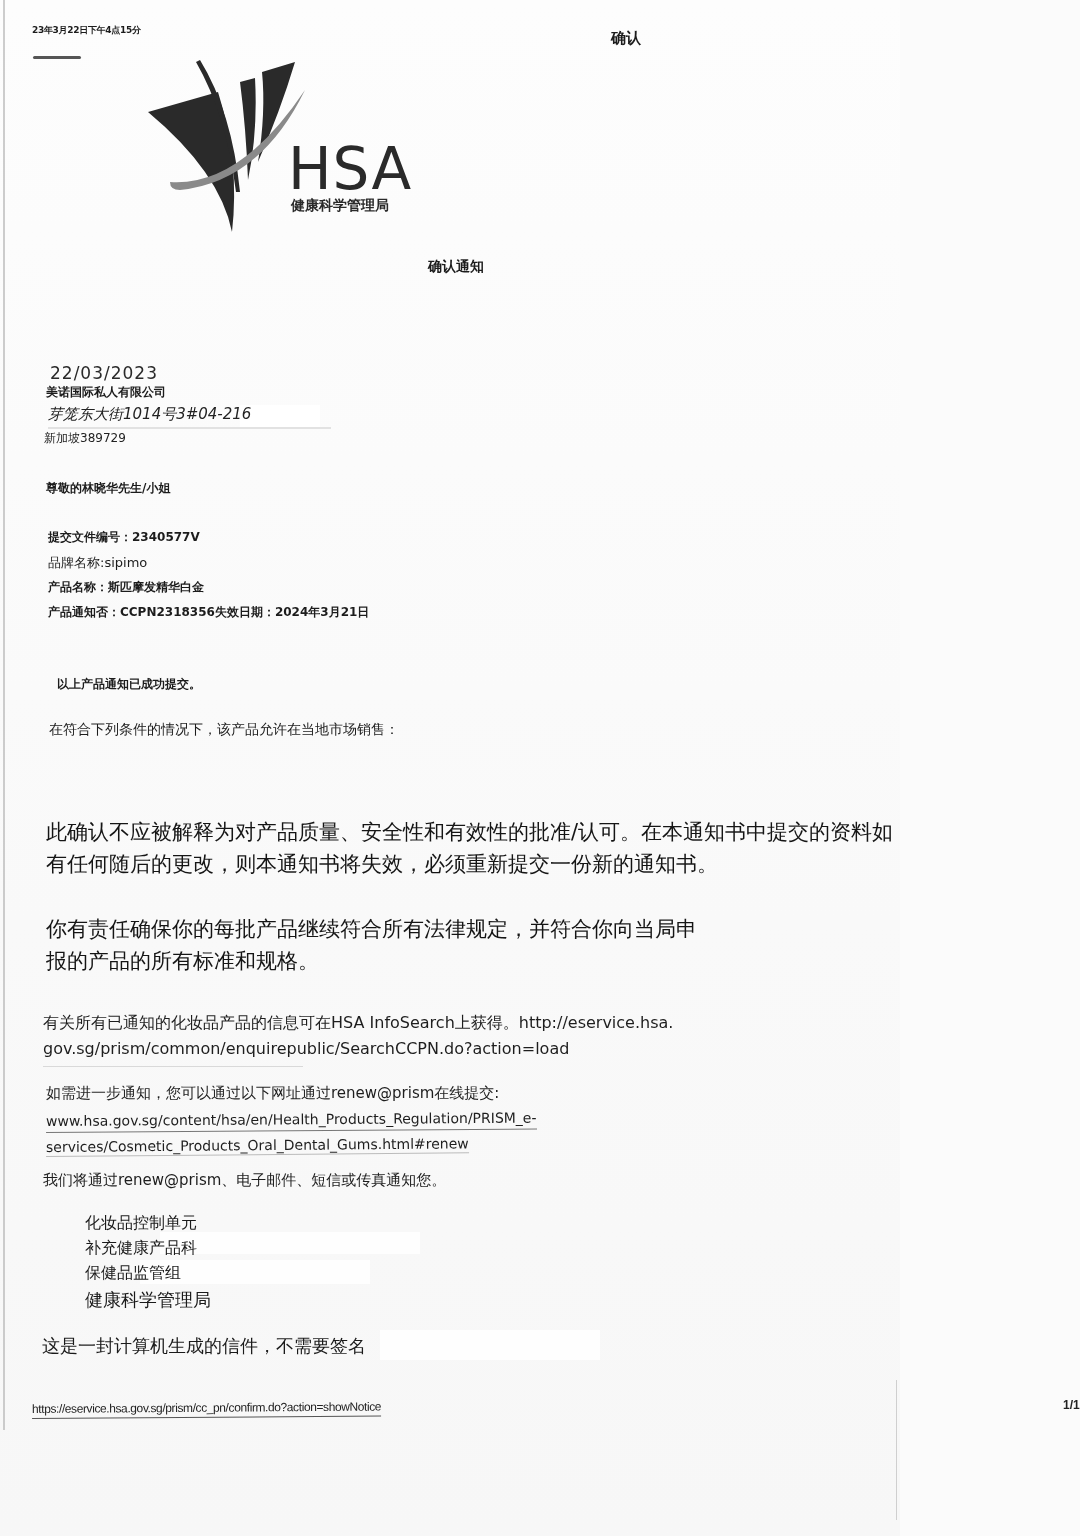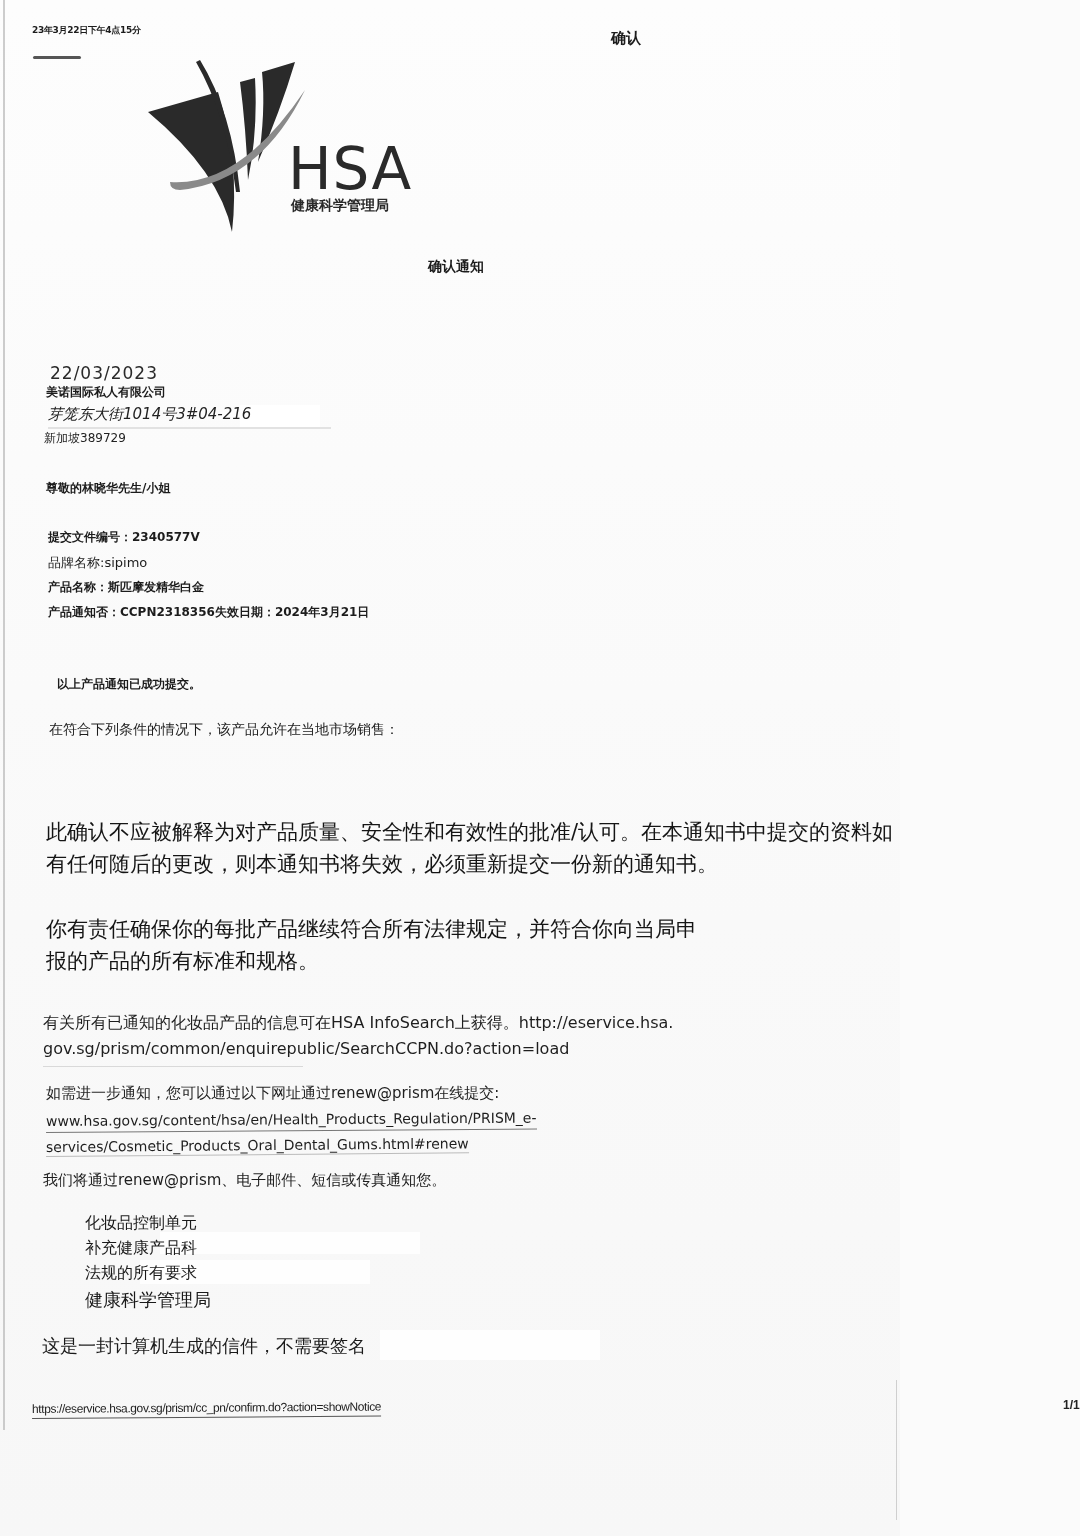--- a/index.html
+++ b/index.html
@@ -198,19 +198,19 @@
 gov.sg/prism/common/enquirepublic/SearchCCPN.do?action=load</div>
   <div class="infosearch-underline"></div>
 
   <div class="abs further">如需进一步通知，您可以通过以下网址通过renew@prism在线提交:</div>
   <div class="url-line url-1">www.hsa.gov.sg/content/hsa/en/Health_Products_Regulation/PRISM_e-</div>
   <div class="url-line url-2">services/Cosmetic_Products_Oral_Dental_Gums.html#renew</div>
   <div class="abs notify">我们将通过renew@prism、电子邮件、短信或传真通知您。</div>
 
   <div class="abs sig sig-0">化妆品控制单元</div>
   <div class="abs sig sig-1">补充健康产品科</div>
-  <div class="abs sig sig-2">法规的所有要求</div>
+  <div class="abs sig sig-2">保健品监管组</div>
   <div class="abs sig sig-3">健康科学管理局</div>
   <div class="abs computer-gen">这是一封计算机生成的信件，不需要签名</div>
 
   <div class="abs footer-url">https://eservice.hsa.gov.sg/prism/cc_pn/confirm.do?action=showNotice</div>
   <div class="abs page-num">1/1</div>
 </div>
 
 </body></html>

